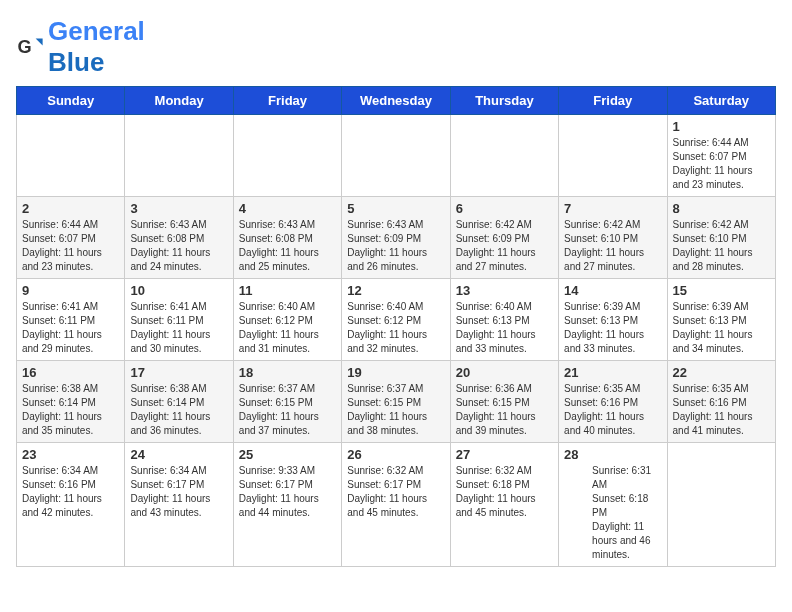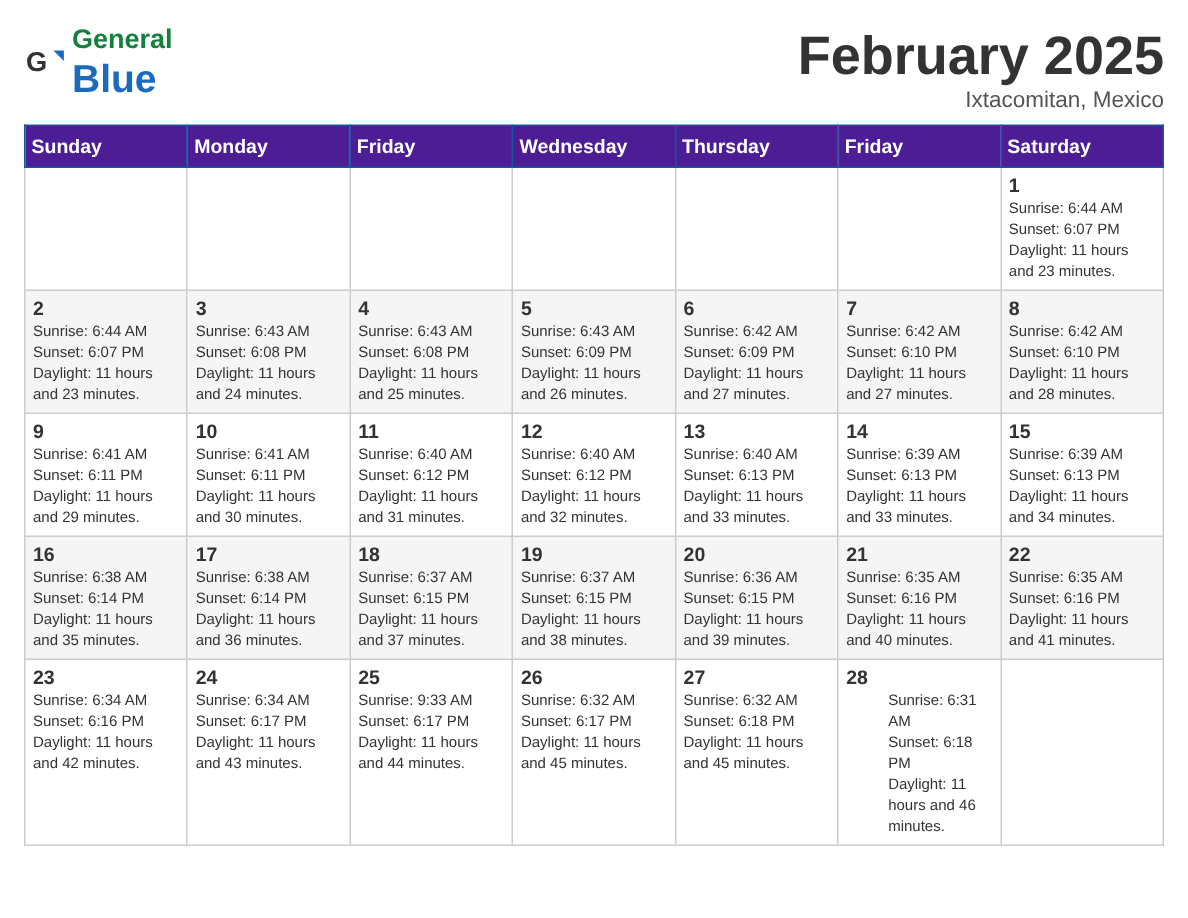--- a/index.html
+++ b/index.html
@@ -15,23 +15,23 @@
       justify-content: space-between;
       align-items: flex-start;
       margin-bottom: 8px;
     }
     .logo {
       display: flex;
       align-items: center;
       gap: 4px;
     }
     .logo-text-general {
-      font-size: 18px;
-      font-weight: bold;
-      color: #15803d;
+      font-size: 26px;
+      font-weight: bold;
+      color: #3b82f6;
     }
     .logo-text-blue {
       font-size: 26px;
       font-weight: bold;
       color: #1a6bbd;
     }
     .logo-icon {
       width: 28px;
       height: 28px;
     }
@@ -46,26 +46,26 @@
     .subtitle {
       font-size: 15px;
       color: #555;
     }
     .calendar {
       width: 100%;
       border-collapse: collapse;
       border: 1px solid #ccc;
     }
     .calendar th {
-      background: #4c1d95;
+      background: #1d4ed8;
       color: #fff;
       font-size: 13px;
       font-weight: bold;
       padding: 6px 4px;
-      text-align: left;
+      text-align: center;
       border: 1px solid #1558a0;
     }
     .calendar td {
       vertical-align: top;
       border: 1px solid #ccc;
       padding: 4px 5px;
       width: 108px;
       min-height: 80px;
       font-size: 10.5px;
       color: #333;
@@ -96,24 +96,20 @@
   <div class="logo">
     <svg class="logo-icon" viewBox="0 0 40 40">
       <text x="2" y="28" font-size="26" font-weight="bold" fill="#333">G</text>
       <polygon points="28,8 38,8 38,18" fill="#1a6bbd"></polygon>
     </svg>
     <div>
       <span class="logo-text-general">General</span><br>
       <span class="logo-text-blue">Blue</span>
     </div>
   </div>
-  <div class="title-area">
-    <div class="month-title">February 2025</div>
-    <div class="subtitle">Ixtacomitan, Mexico</div>
-  </div>
 </div>
 
 <table class="calendar" id="calendar-table">
   <thead>
     <tr id="header-row">
     <th>Sunday</th>
         <th>Monday</th>
         <th>Friday</th>
         <th>Wednesday</th>
         <th>Thursday</th>

